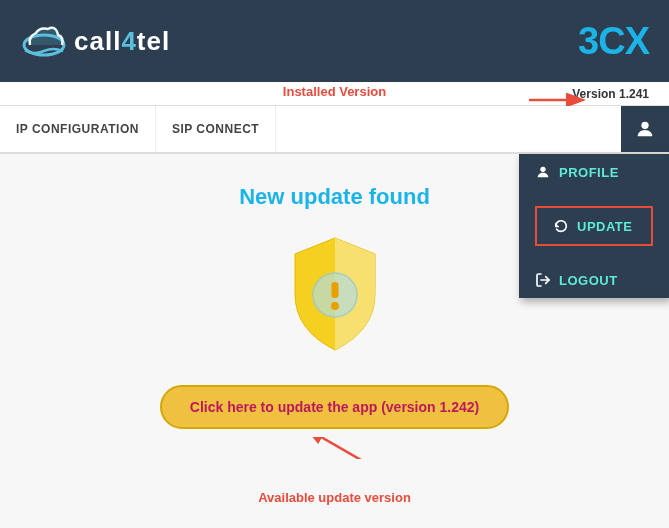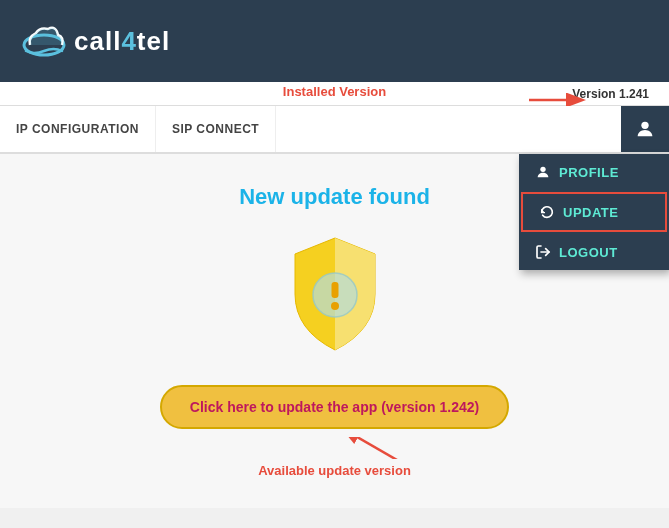--- a/index.html
+++ b/index.html
@@ -183,20 +183,21 @@
       <ellipse cx="24" cy="28" rx="20" ry="10" fill="none" stroke="#5bc0de" stroke-width="3"></ellipse>
       <path d="M10 28 Q8 20 16 16 Q20 10 28 12 Q36 8 38 18 Q44 20 42 28" fill="none" stroke="white" stroke-width="2.5"></path>
       <path d="M10 28 Q8 20 16 16 Q20 10 28 12 Q36 8 38 18 Q44 20 42 28" fill="rgba(91,192,222,0.2)"></path>
 
       <path d="M6 34 Q14 38 24 34 Q34 30 42 34" fill="none" stroke="#5bc0de" stroke-width="2.5" stroke-linecap="round"></path>
     </svg>
     <span class="logo-text">
       call<span>4</span>tel
     </span>
   </div>
+  <div class="brand-3cx">3CX</div>
 </div>
 
 <div class="version-banner" style="height:24px; background:white; display:flex; align-items:center; justify-content:flex-end; padding-right:20px; border-bottom:1px solid #ddd; position:relative;">
 
   <div style="position:absolute; left:50%; transform:translateX(-50%); top:2px; color:#e74c3c; font-size:13px; font-weight:bold;">Installed Version</div>
 
   <svg style="position:absolute; right:80px; top:4px;" width="60" height="22">
     <defs>
       <marker id="ah" markerWidth="8" markerHeight="8" refX="6" refY="3" orient="auto">
         <path d="M0,0 L0,6 L8,3 z" fill="#e74c3c"></path>
@@ -218,21 +219,21 @@
   </div>
 
   <div class="dropdown-menu">
     <div class="dropdown-item">
       <svg width="16" height="16" viewBox="0 0 24 24" fill="white">
         <circle cx="12" cy="8" r="4"></circle>
         <path d="M4 20c0-4 3.6-7 8-7s8 3 8 7"></path>
       </svg>
       <span>PROFILE</span>
     </div>
-    <div class="dropdown-item highlighted" style="border:2px solid #e74c3c; margin:2px;">
+    <div class="dropdown-item highlighted" style="border:2px solid #e74c3c; margin:16px;">
       <svg width="16" height="16" viewBox="0 0 24 24" fill="none" stroke="white" stroke-width="2.5">
         <path d="M4 12a8 8 0 1 1 1.5 4.8" stroke-linecap="round"></path>
         <polyline points="4,8 4,13 9,13" fill="white" stroke="white" stroke-width="2"></polyline>
       </svg>
       <span>UPDATE</span>
     </div>
     <div class="dropdown-item">
       <svg width="16" height="16" viewBox="0 0 24 24" fill="none" stroke="white" stroke-width="2.5">
         <path d="M9 21H5a2 2 0 0 1-2-2V5a2 2 0 0 1 2-2h4" stroke-linecap="round"></path>
         <polyline points="16 17 21 12 16 7" stroke-linecap="round"></polyline>
@@ -255,21 +256,21 @@
 
       <circle cx="60" cy="65" r="22" fill="rgba(180,220,220,0.7)" stroke="rgba(150,200,200,0.8)" stroke-width="1.5"></circle>
 
       <rect x="56.5" y="52" width="7" height="16" rx="3" fill="#e8a000"></rect>
       <circle cx="60" cy="76" r="4" fill="#e8a000"></circle>
     </svg>
   </div>
 
   <button class="update-btn">Click here to update the app (version 1.242)</button>
 
-  <div style="position:relative; display:flex; flex-direction:column; align-items:flex-end;">
+  <div style="position:relative; display:flex; flex-direction:column; align-items:center;gap:27px;">
     <svg width="80" height="22">
       <defs>
         <marker id="ah2" markerWidth="8" markerHeight="8" refX="6" refY="3" orient="auto">
           <path d="M0,0 L0,6 L8,3 z" fill="#e74c3c"></path>
         </marker>
       </defs>
       <line x1="72" y1="8" x2="10" y2="8" stroke="#e74c3c" stroke-width="2.5" marker-end="url(#ah2)" transform="rotate(30, 40, 8)"></line>
     </svg>
     <span class="available-version-label">Available update version</span>
   </div>

